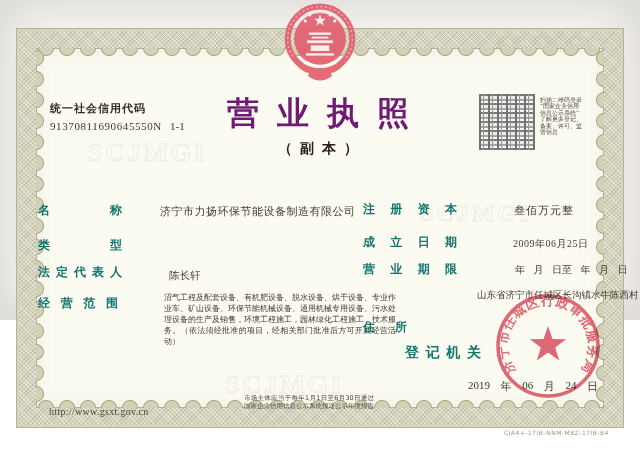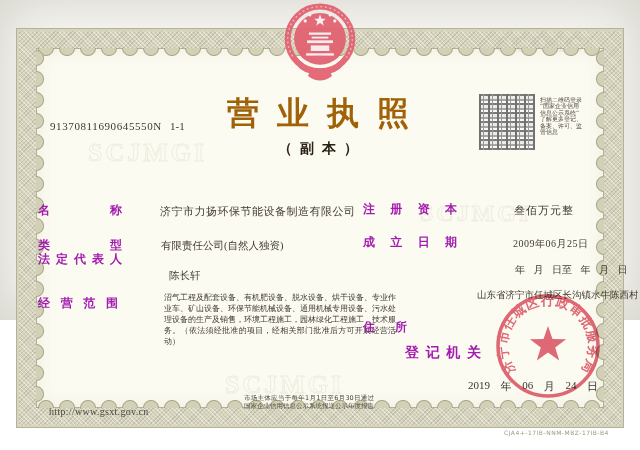--- a/index.html
+++ b/index.html
@@ -33,32 +33,32 @@
     -webkit-text-stroke:1px rgba(165,163,132,.5);opacity:.32;letter-spacing:3px;
     font-family:"Liberation Serif",serif;pointer-events:none;}
   
   .z{position:absolute;z-index:4;}
   .credit-label{left:50px;top:101px;font-size:11px;font-weight:bold;color:#332d24;letter-spacing:1px;}
   .credit-code{left:50px;top:120px;font-size:11px;color:#3d382f;letter-spacing:.6px;
     font-family:"Liberation Serif","DejaVu Serif",serif;}
   .copy-num{left:170px;top:120px;font-size:11px;color:#3d382f;
     font-family:"Liberation Serif","DejaVu Serif",serif;}
   .title{left:205px;top:92px;width:226px;text-align:center;font-size:32px;font-weight:bold;
-    color:#a16207;letter-spacing:18px;text-indent:18px;}
+    color:#701a75;letter-spacing:18px;text-indent:18px;}
   .subtitle{left:205px;top:140px;width:226px;text-align:center;font-size:14px;font-weight:bold;
     color:#2a2015;letter-spacing:8px;text-indent:8px;}
   .qr{left:479px;top:94px;width:56px;height:56px;opacity:.75;filter:contrast(1.1) grayscale(1);
     background:
       repeating-linear-gradient(90deg,#4a4a4a 0 2px,rgba(0,0,0,0) 2px 4px,#777 4px 5px,rgba(0,0,0,0) 5px 9px),
       repeating-linear-gradient(0deg,#555 0 2px,#eee 2px 4px,#888 4px 6px,#ddd 6px 9px);}
   .qr-note{left:540px;top:97px;width:54px;font-size:6px;line-height:6.4px;color:#4a463e;}
-  .lbl{font-weight:bold;font-size:12px;color:#a21caf;text-align:justify;text-align-last:justify;}
+  .lbl{font-weight:bold;font-size:12px;color:#0f766e;text-align:justify;text-align-last:justify;}
   .val{color:#413a30;font-family:"Liberation Serif","DejaVu Serif",serif;white-space:nowrap;padding-left:45px;}
   .lbl-l{left:38px;width:84px;}
-  .l1{top:202px;}.l2{top:237px;}.l3{top:251px;}.l4{top:295px;width:80px;}
+  .l1{top:202px;}.l2{top:237px;}.l3{top:264px;}.l4{top:295px;width:80px;}
   .v1{left:115px;top:204px;font-size:11px;letter-spacing:.5px;}
   .v2{left:116px;top:239px;font-size:10.5px;}
   .v3{left:124px;top:269px;font-size:10.5px;}
   .v4{left:119px;top:292px;width:232px;font-size:8px;line-height:11px;white-space:normal;
     text-align:justify;}
   .lbl-r{left:363px;width:94px;}
   .r1{top:201px;}.r2{top:234px;}.r3{top:261px;}.r4{top:287px;width:44px;margin-top:32px;}
   .rv1{left:469px;top:203px;font-size:11px;letter-spacing:1px;}
   .rv2{left:468px;top:237px;font-size:10px;letter-spacing:.5px;}
   .rv3{left:470px;top:263px;width:126px;font-size:10px;word-spacing:6px;}
@@ -105,49 +105,50 @@
     <rect x="28" y="33" width="24" height="2.5" fill="#fbeef0"></rect>
     <rect x="31" y="37.5" width="18" height="2" fill="#fbeef0"></rect>
     <rect x="26" y="41.5" width="28" height="3" fill="#fbeef0"></rect>
     <rect x="30" y="47" width="20" height="6" fill="#fbeef0"></rect>
     <rect x="25" y="55.5" width="30" height="2.5" fill="#fbeef0"></rect>
     <path d="M30,72 L50,72 L53,80 Q40,90 27,80 Z" fill="#e2606f"></path>
     <path d="M12,60 Q19,73 30,75" fill="none" stroke="#e2606f" stroke-width="5"></path>
     <path d="M68,60 Q61,73 50,75" fill="none" stroke="#e2606f" stroke-width="5"></path>
   </svg>
 
+  <div class="z credit-label">统一社会信用代码</div>
   <div class="z credit-code">91370811690645550N</div>
   <div class="z copy-num">1-1</div>
 
   <div class="z title">营业执照</div>
   <div class="z subtitle">（副本）</div>
 
   <div class="z qr"></div>
   <div class="z qr-note">
     <div>扫描二维码登录</div>
     <div>“国家企业信用</div>
     <div>信息公示系统”</div>
     <div>了解更多登记、</div>
     <div>备案、许可、监</div>
     <div>管信息</div>
   </div>
 
   <div class="z lbl lbl-l l1">名 称</div>
   <div class="z val v1">济宁市力扬环保节能设备制造有限公司</div>
   <div class="z lbl lbl-l l2">类 型</div>
-  <div class="z val v2">有限责任公司(自然人独资)</div>
   <div class="z lbl lbl-l l3">法定代表人</div>
   <div class="z val v3">陈长轩</div>
   <div class="z lbl lbl-l l4">经 营 范 围</div>
   <div class="z val v4">沼气工程及配套设备、有机肥设备、脱水设备、烘干设备、专业作业车、矿山设备、环保节能机械设备、通用机械专用设备、污水处理设备的生产及销售，环境工程施工，园林绿化工程施工，技术服务。（依法须经批准的项目，经相关部门批准后方可开展经营活动）</div>
 
   <div class="z lbl lbl-r r1">注 册 资 本</div>
   <div class="z val rv1">叁佰万元整</div>
   <div class="z lbl lbl-r r2">成 立 日 期</div>
   <div class="z val rv2">2009年06月25日</div>
+  <div class="z lbl lbl-r r3">营 业 期 限</div>
   <div class="z val rv3">年 月 日至 年 月 日</div>
   <div class="z lbl lbl-r r4">住 所</div>
   <div class="z val rv4">山东省济宁市任城区长沟镇水牛陈西村</div>
 
   <div class="z lbl registry">登 记 机 关</div>
   <div class="z date-row">
     <span>2019</span>
     <span>年</span>
     <span>06</span>
     <span>月</span>

